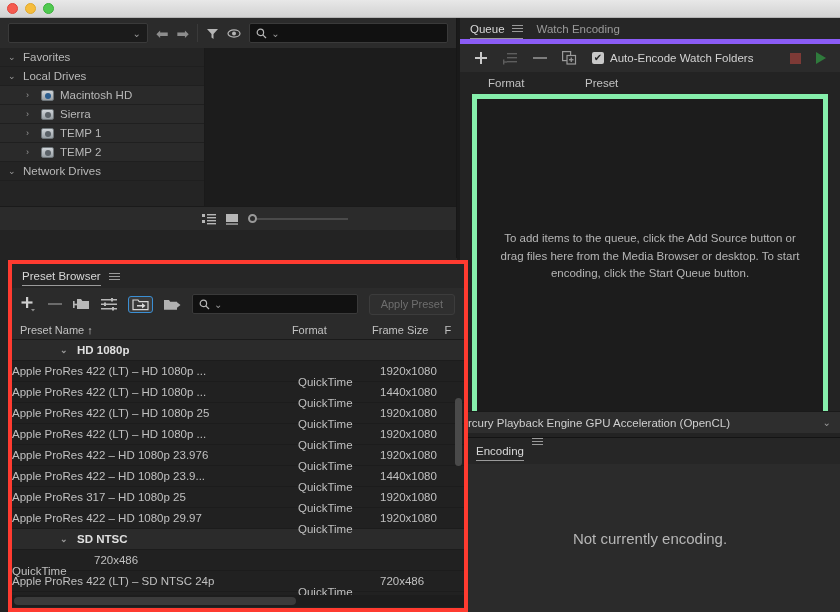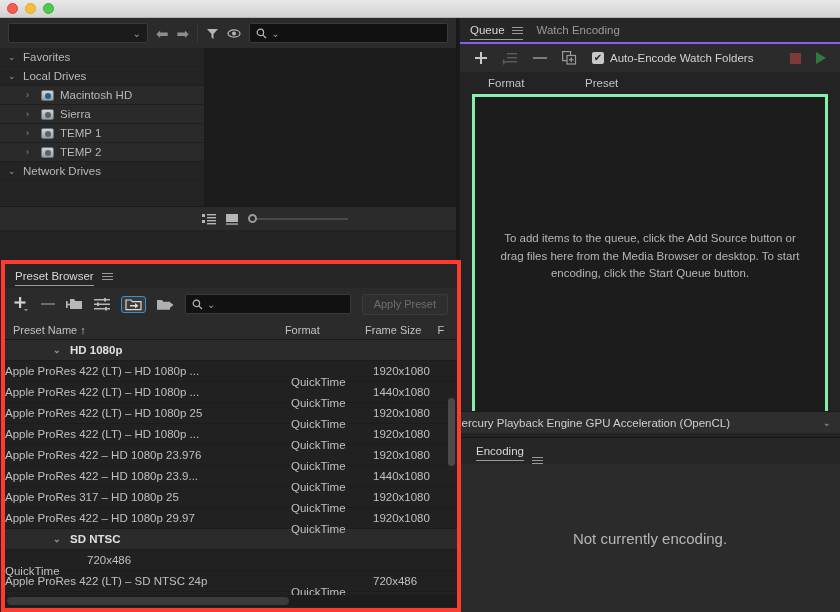--- a/index.html
+++ b/index.html
@@ -19,21 +19,21 @@
   }
   .light { width: 11px; height: 11px; border-radius: 50%; }
   .light.red { background: #f55b50; border: 1px solid #e0463d; }
   .light.yellow { background: #f6bd3d; border: 1px solid #e0a92d; }
   .light.green { background: #4fc94f; border: 1px solid #3bb03b; }
 
   
   .panel-tabbar {
     height: 26px; background: #262626;
     display: flex; align-items: center; padding: 0 10px; gap: 14px;
-    border-bottom: 2px solid #8b5cf6;
+    border-bottom: 5px solid #8b5cf6;
   }
   .ptab {
     font-size: 11.5px; color: #9a9a9a; height: 26px;
     display: flex; align-items: center; gap: 7px; position: relative;
   }
   .ptab.active { color: #d8d8d8; }
   .ptab.active::after {
     content: ""; position: absolute; left: 0; right: 0; bottom: 3px;
     height: 1px; background: #9b9b9b;
   }
@@ -83,21 +83,21 @@
   }
   .slider { width: 100px; height: 10px; display: flex; align-items: center; position: relative; }
   .slider .track { position: absolute; left: 8px; right: 0; height: 2px; background: #4a4a4a; }
   .slider .knob {
     width: 9px; height: 9px; border-radius: 50%; background: #2b2b2b;
     border: 2px solid #9a9a9a; position: relative; z-index: 1;
   }
 
   
   #preset-browser {
-    position: absolute; left: 1px; top: 260px; width: 460px; height: 352px;
+    position: absolute; left: 8px; top: 260px; width: 460px; height: 352px;
     background: #232323; border: 4px solid #ff3b30;
   }
   .pb-tabbar { height: 24px; background: #262626; display: flex; align-items: center; padding: 0 10px; gap: 8px; }
   .pb-toolbar { height: 32px; background: #2b2b2b; display: flex; align-items: center; padding: 0 9px; gap: 11px; }
   .pb-search {
     flex: 1; height: 20px; background: #111; border: 1px solid #3a3a3a;
     border-radius: 2px; display: flex; align-items: center; padding: 0 6px; gap: 4px;
   }
   .apply-btn {
     height: 21px; padding: 0 11px; border-radius: 3px;
@@ -143,40 +143,40 @@
   }
   .q-chklabel { font-size: 11.5px; color: #d2d2d2; display: flex; align-items: center; gap: 6px; }
   .stop-sq { width: 11px; height: 11px; background: #7d3a36; }
   .play-tri {
     width: 0; height: 0; border-left: 10px solid #2f7a3c;
     border-top: 6px solid transparent; border-bottom: 6px solid transparent;
   }
   .q-head { height: 22px; background: #232323; display: flex; align-items: center; font-size: 11.5px; color: #c2c2c2; }
   .q-head .h1 { width: 125px; padding-left: 28px; }
   .q-empty-wrap {
-    height: 325px; margin: 0 12px; background: #1c1c1c; border: 3px solid #86efac;
+    height: 325px; margin: 0 12px; background: #1c1c1c; border: 5px solid #86efac;
     display: flex; align-items: center; justify-content: center; padding: 0 18px;
   }
   .q-empty { font-size: 11.5px; color: #b6b6b6; text-align: center; line-height: 1.55; }
   .q-hscroll-wrap { height: 14px; margin: 2px 12px 0; display: flex; align-items: center; }
   .q-hscroll { height: 9px; width: 52%; background: #3b3b3b; border-radius: 5px; }
   .gpu-bar {
     position: absolute; left: 0; right: 0; bottom: 0; height: 22px; background: #2e2e2e;
     border-top: 1px solid #1a1a1a; display: flex; align-items: center;
     padding: 0 9px 0 0; color: #cfcfcf; font-size: 11.5px;
   }
   .gpu-text { flex: 1; margin-left: -8px; white-space: nowrap; overflow: hidden; }
   .cv { color: #9a9a9a; font-size: 10px; }
 
   
   #encoding {
     position: absolute; left: 460px; top: 437px; width: 380px; height: 175px;
     background: #232323; border-top: 1px solid #141414;
   }
-  .enc-tabbar { height: 26px; background: #262626; display: flex; align-items: flex-end; padding: 0 16px; gap: 8px; }
+  .enc-tabbar { height: 26px; background: #262626; display: flex; align-items: flex-start; padding: 0 16px; gap: 8px; }
   .enc-body { height: 148px; display: flex; align-items: center; justify-content: center; background: #2b2b2b; }
   .enc-status { font-size: 15px; color: #b6b6b6; }
   .vdiv { position: absolute; left: 457px; top: 18px; width: 3px; height: 594px; background: #1a1a1a; }
 </style>
 </head>
 <body>
 
 <div class="app">
 
   <div class="titlebar">

